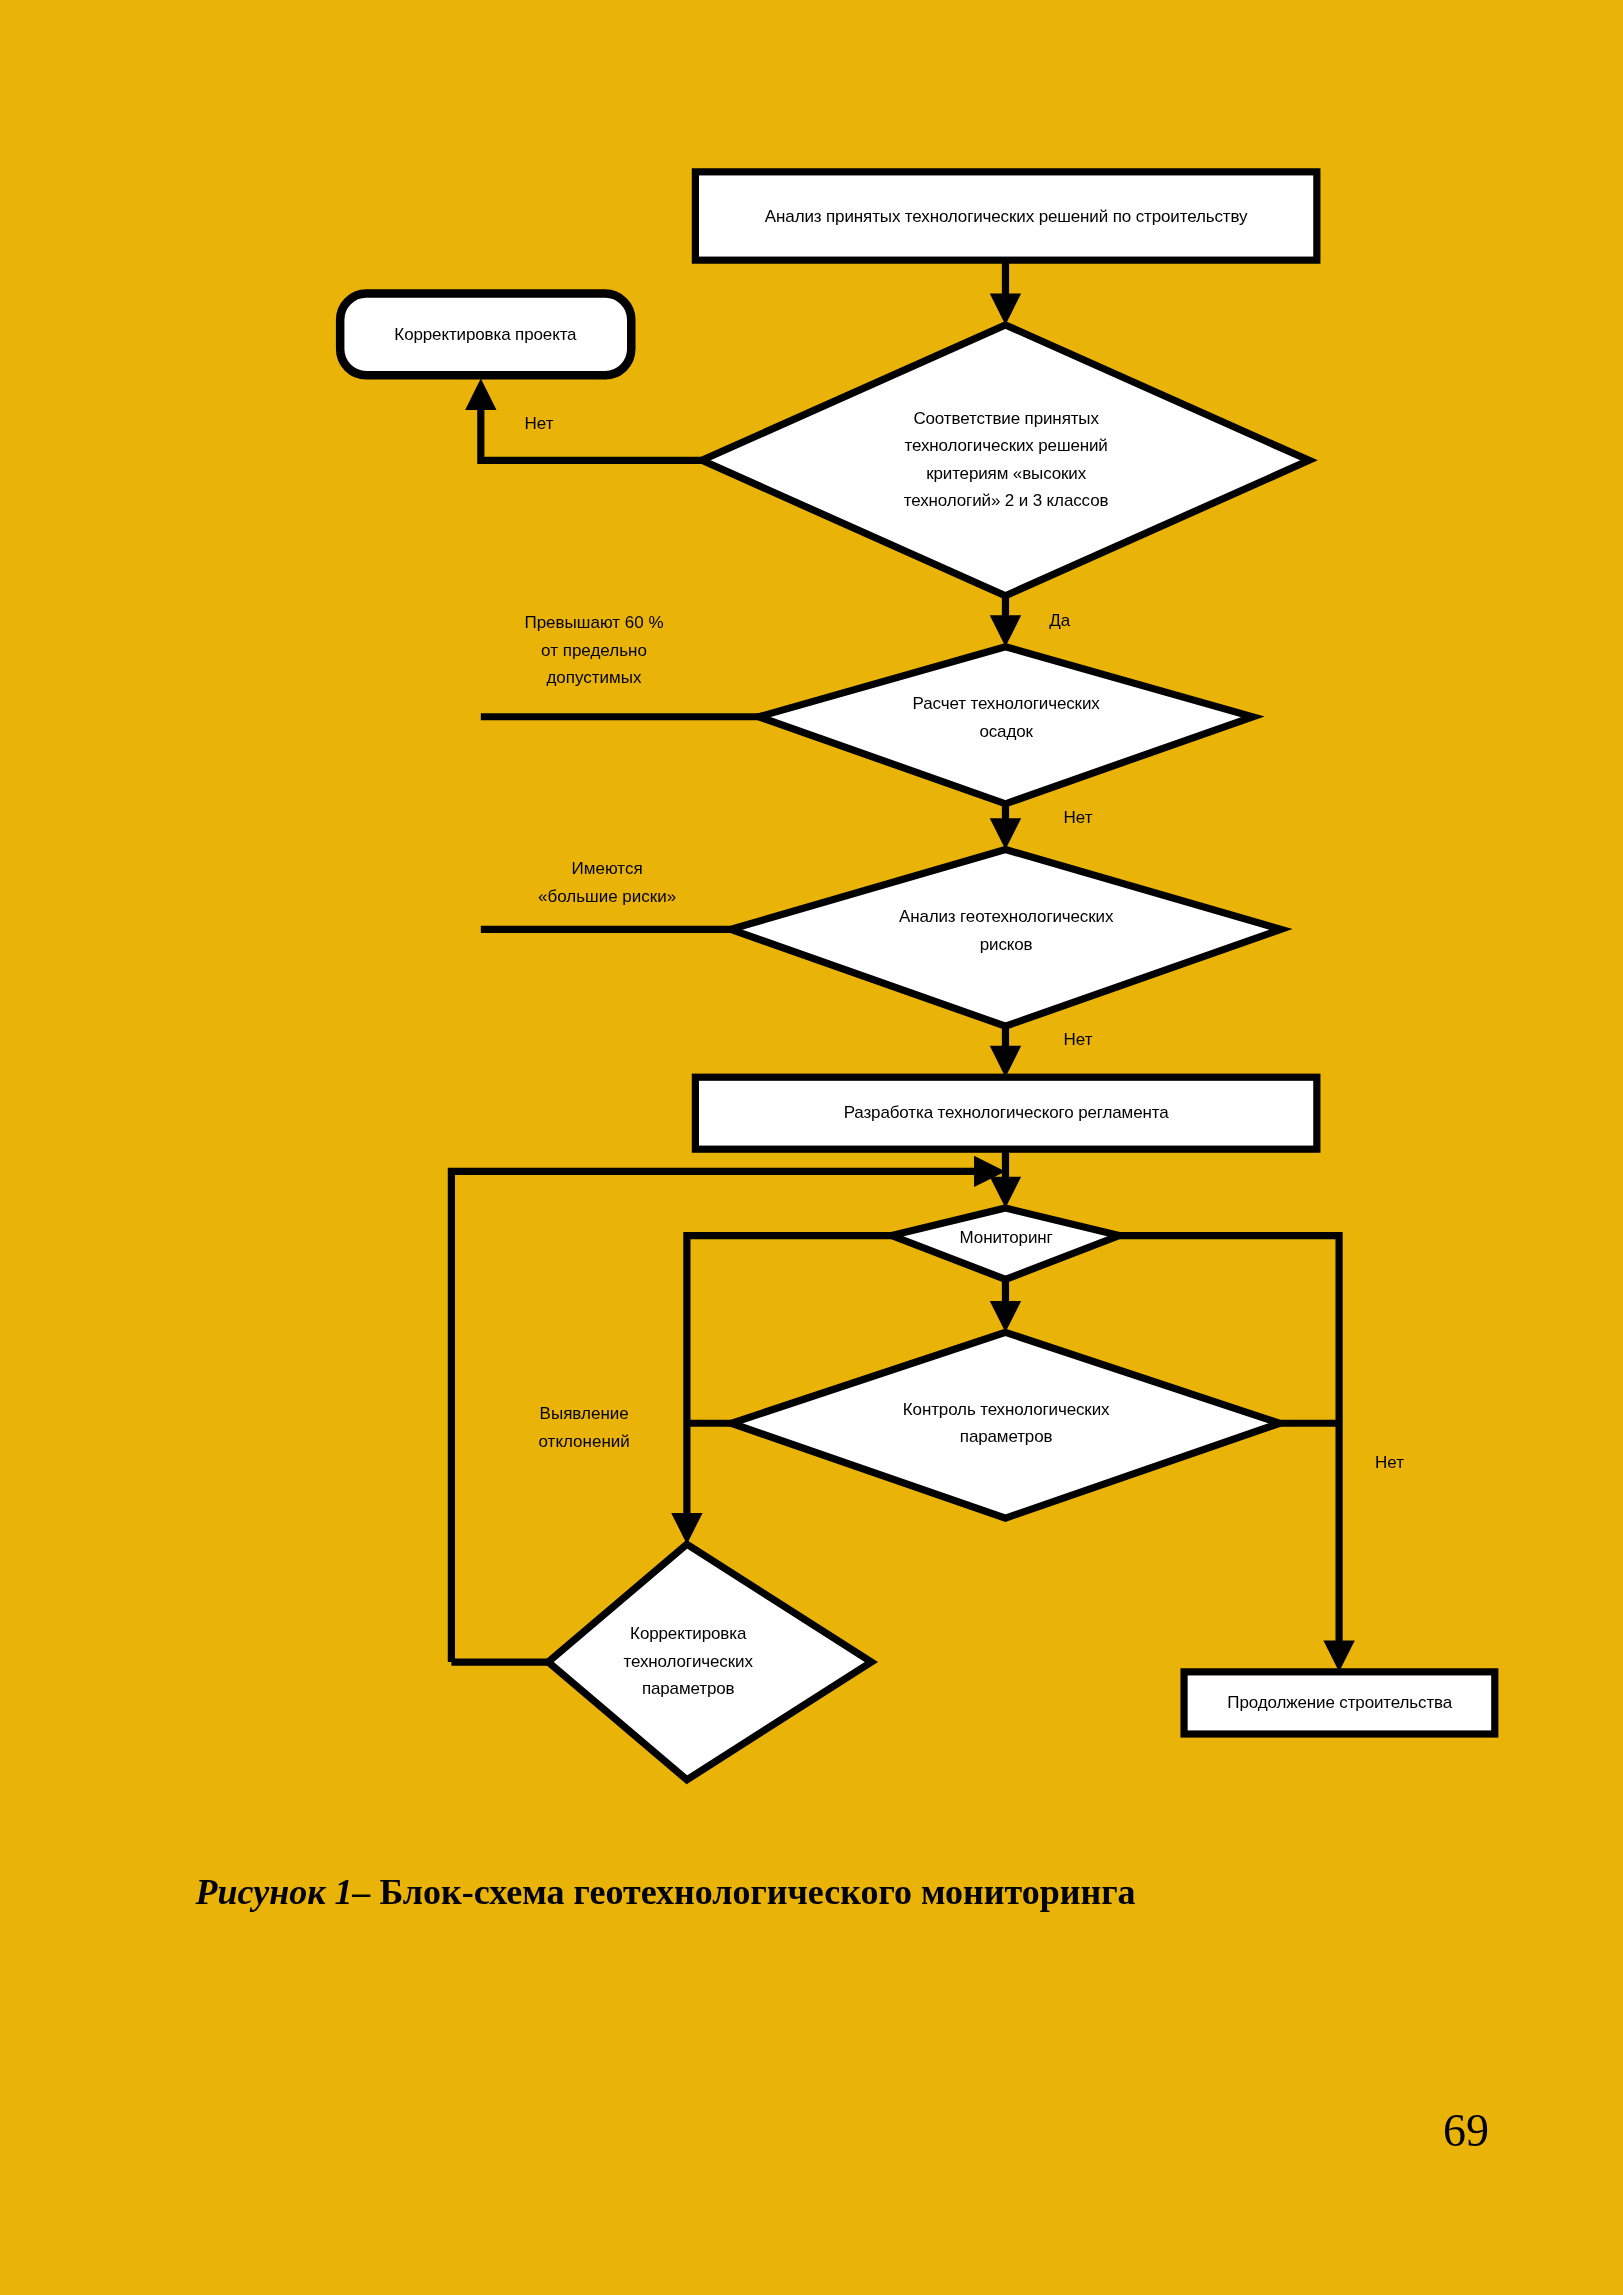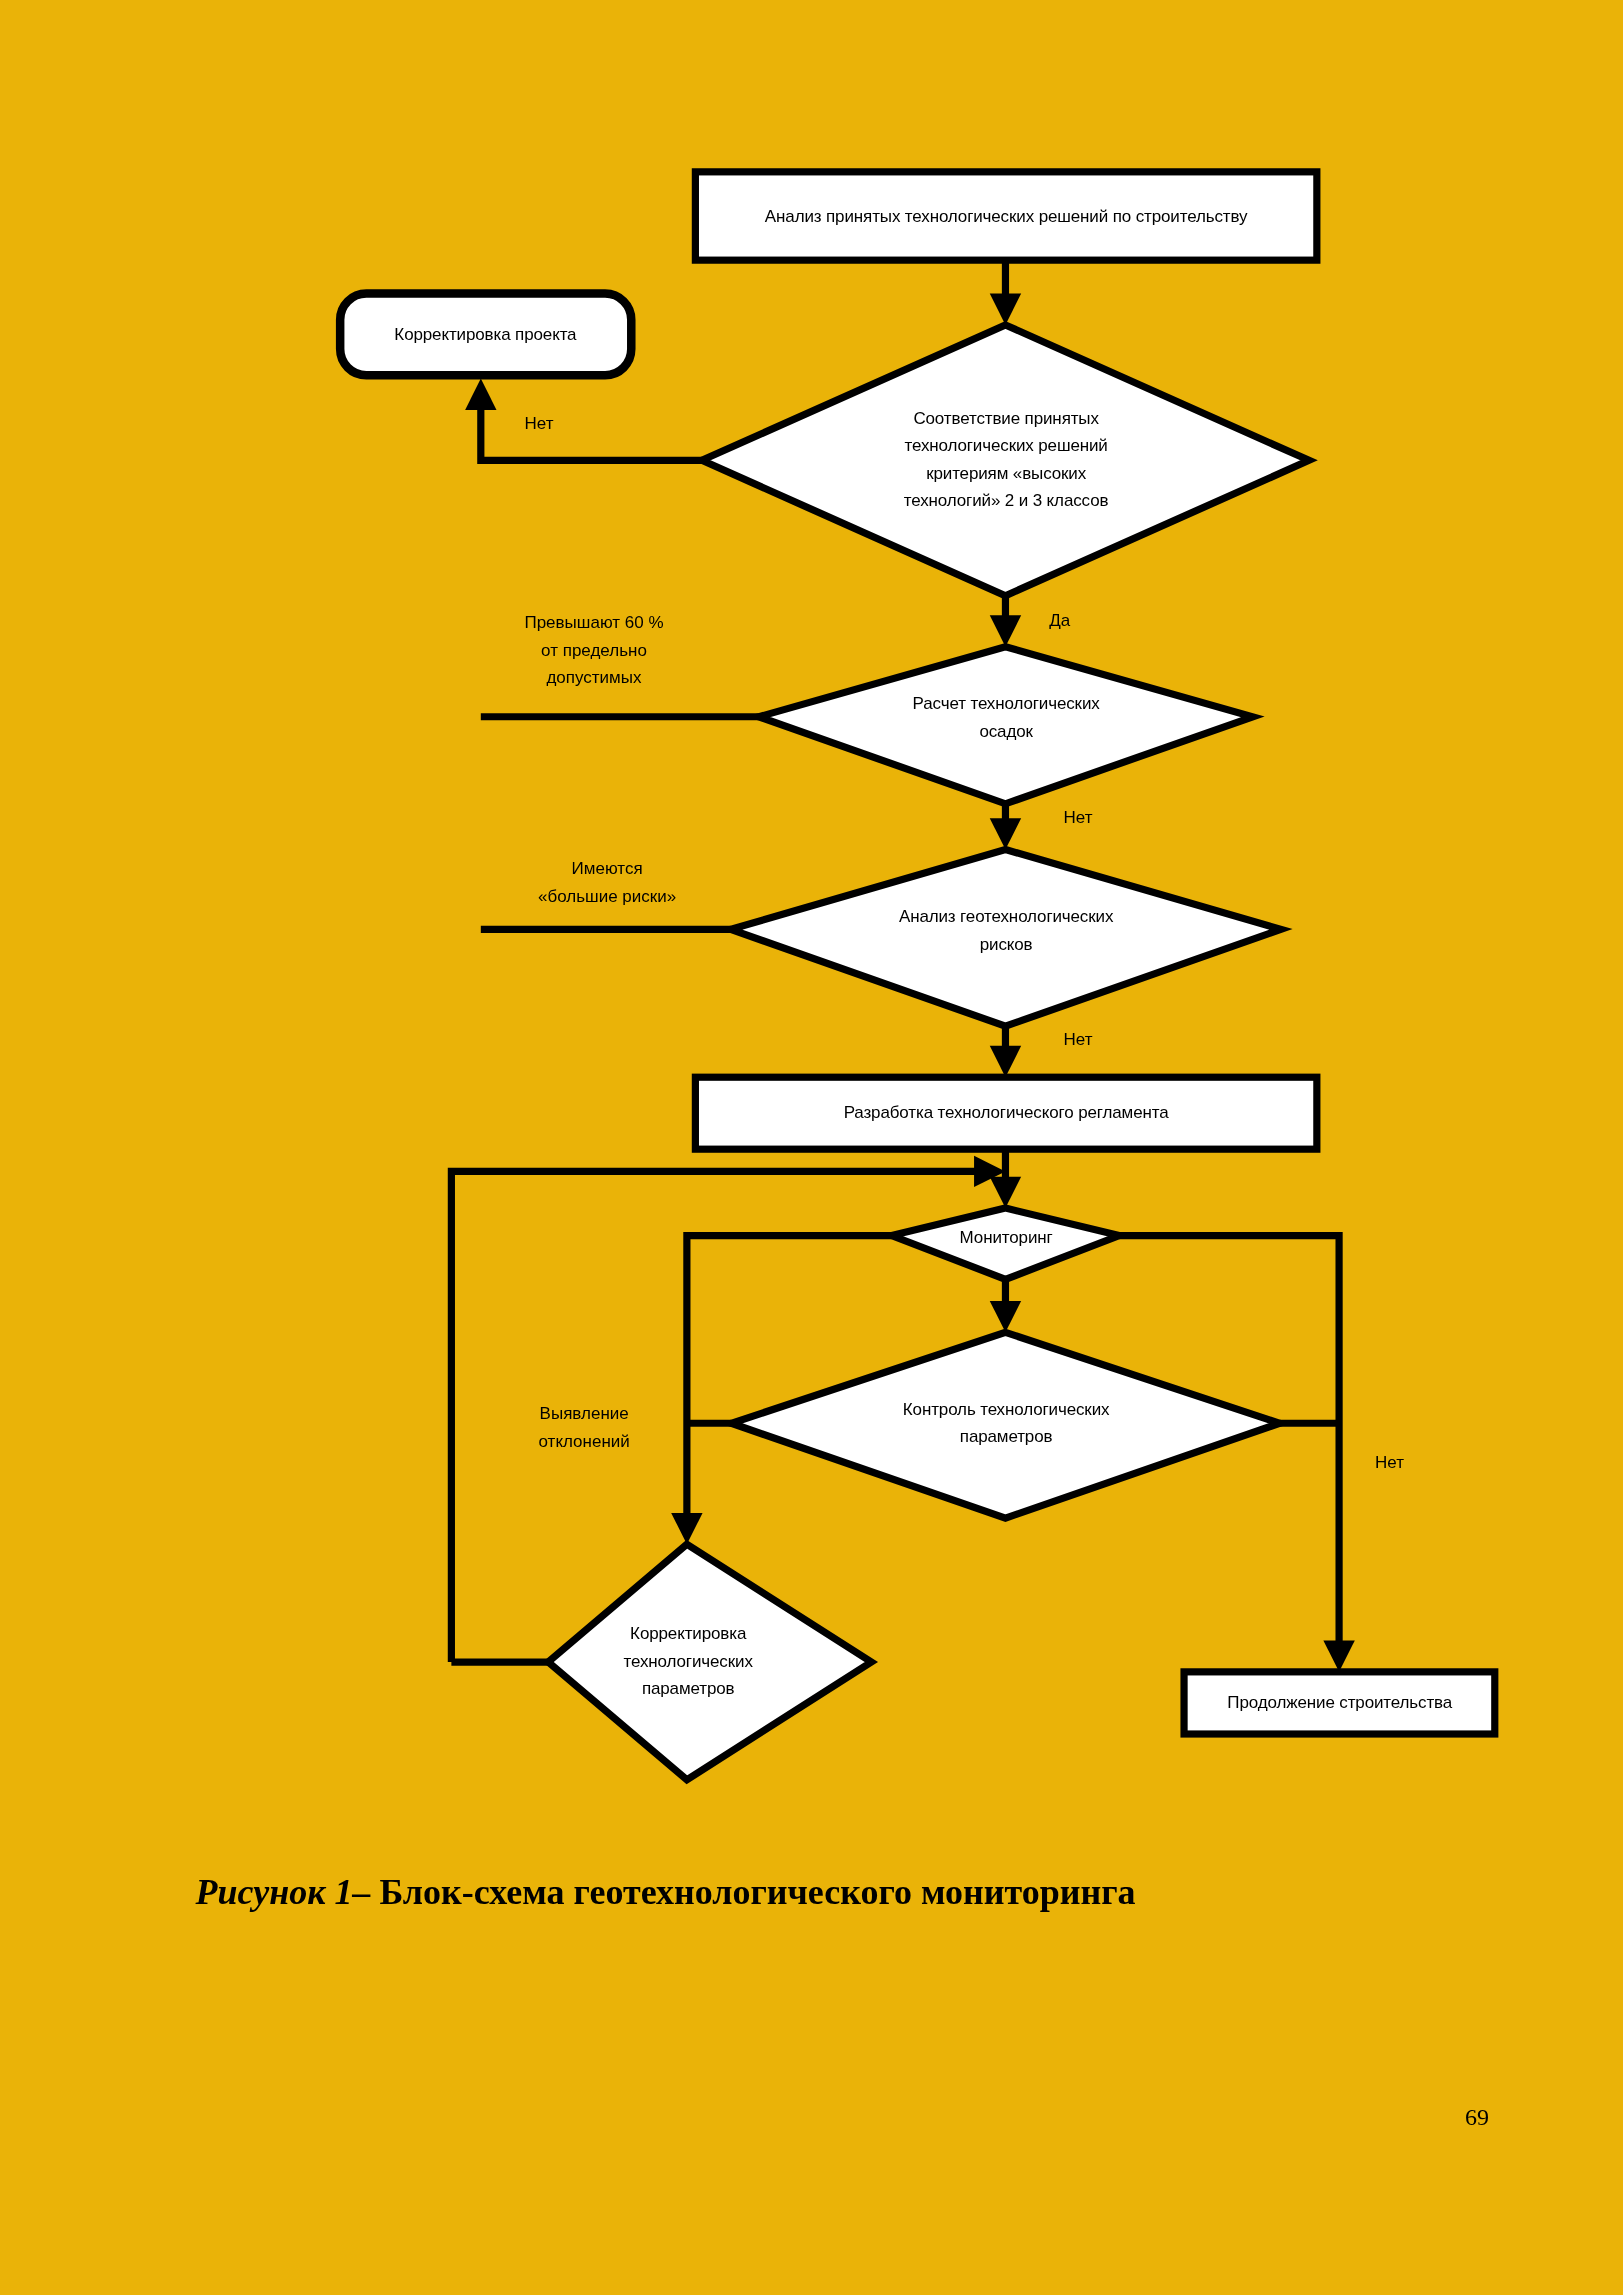--- a/index.html
+++ b/index.html
@@ -75,21 +75,21 @@
     white-space: nowrap;
   }
   .caption .fig-no {
     font-style: italic;
   }
   .page-number {
     position: absolute;
     right: 134px;
     top: 2104px;
     font-family: "Liberation Serif", serif;
-    font-size: 24px;
+    font-size: 46px;
     color: #000000;
   }
 </style>
 </head>
 <body>
 
 <div id="page">
 
   <svg id="flowchart" viewBox="0 0 2481 2900">
 

